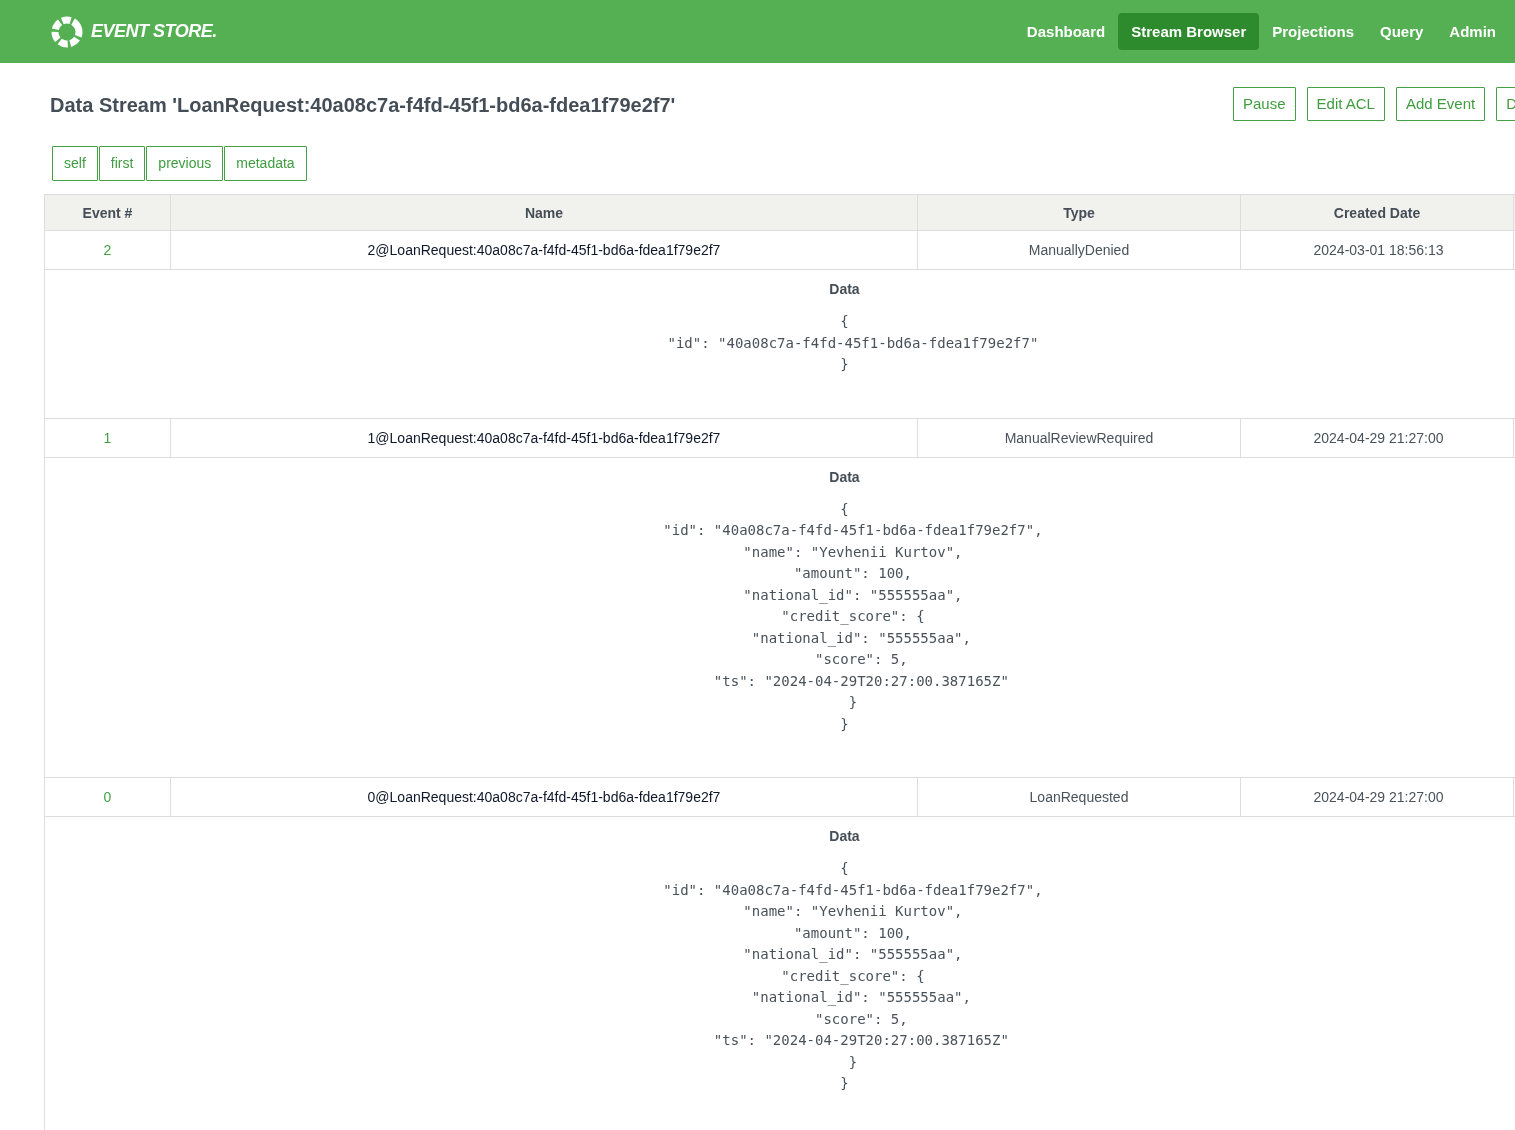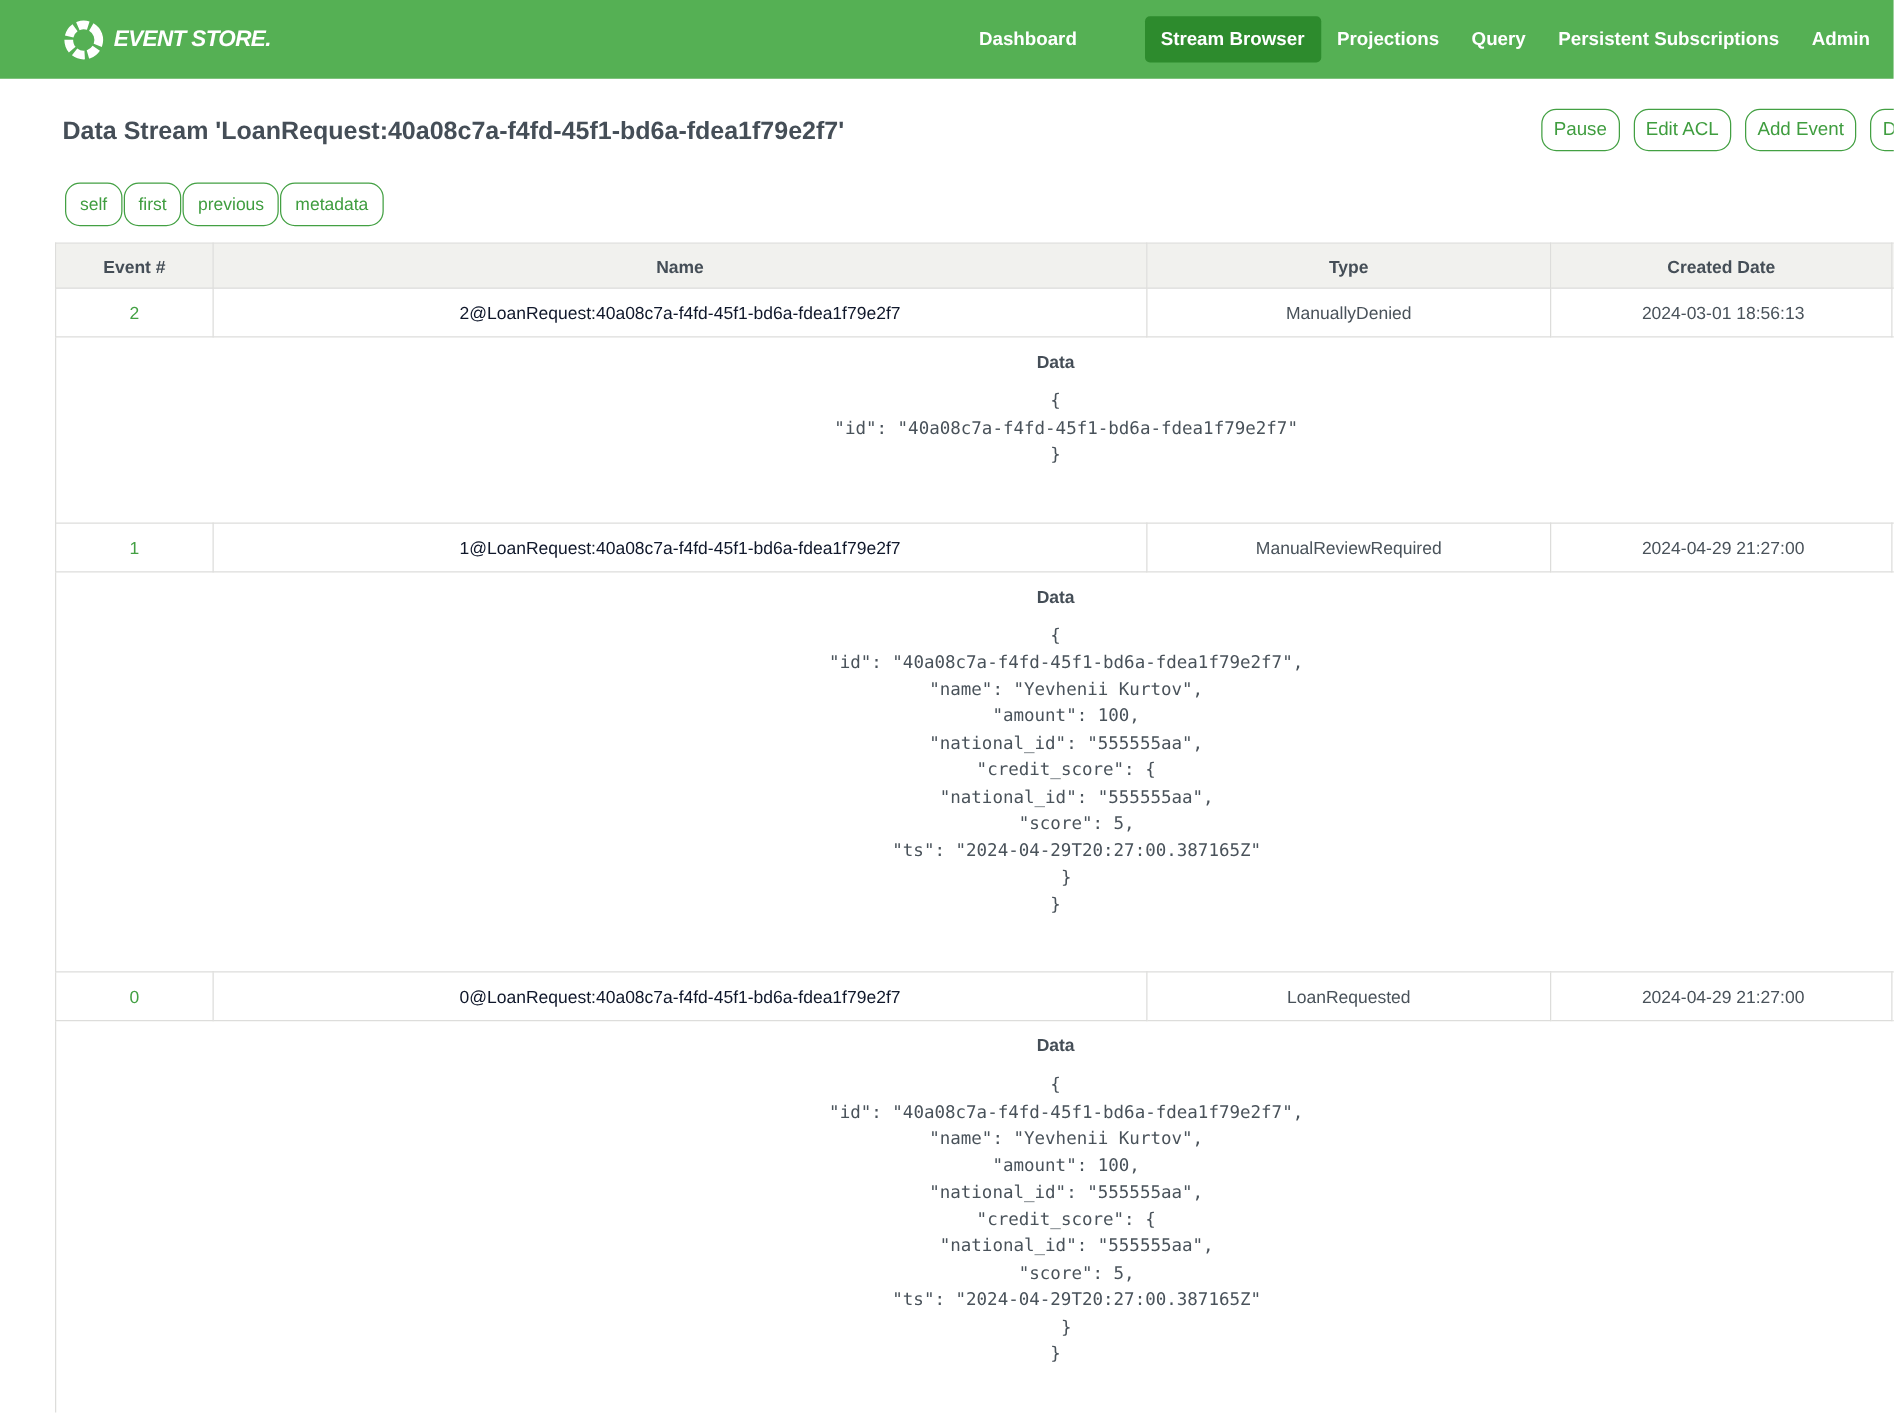--- a/index.html
+++ b/index.html
@@ -25,36 +25,36 @@
   }
   .brand-text {
     color: #ffffff; font-size: 18px; font-weight: bold; font-style: italic;
     letter-spacing: -0.5px;
   }
   .mainnav { display: flex; align-items: flex-start; list-style: none; margin: 0 6px 0 0; padding: 0; }
   .mainnav .nav-item {
     color: #ffffff; font-size: 15px; font-weight: bold;
     padding: 10px 13px; border-radius: 4px; cursor: pointer; white-space: nowrap;
   }
-  .mainnav .nav-item.active { background: #2d8b2d; margin-left: 41px; }
+  .mainnav .nav-item.active { background: #2d8b2d; }
 
   
   .page-title {
     position: absolute; top: 87px; left: 50px;
     margin: 0; font-size: 20px; font-weight: bold; color: #454e57;
     line-height: 36px; white-space: nowrap;
   }
   .actions {
     position: absolute; top: 87px; left: 1233px;
     display: flex; gap: 11px; white-space: nowrap;
   }
   .btn {
     display: inline-block; background: #ffffff;
     border: 1px solid #43a043; color: #3f9d3f;
-    border-radius: 12px; font-size: 15px;
+    border-radius: 1px; font-size: 15px;
     padding: 7px 9px; line-height: 18px;
     font-family: "Liberation Sans", sans-serif;
     cursor: pointer;
   }
   .stream-links {
     position: absolute; top: 146px; left: 52px;
     display: flex; gap: 1px;
   }
   .stream-links .btn { font-size: 14px; padding: 8px 11px; line-height: 17px; }
 
@@ -95,21 +95,20 @@
         <circle cx="17" cy="17" r="12" fill="none" stroke="#ffffff" stroke-width="7" stroke-dasharray="8.5 2.6" transform="rotate(-20 17 17)"></circle>
       </svg>
     </span>
     <span class="brand-text">EVENT STORE.</span>
   </div>
   <ul class="mainnav">
     <li class="nav-item">Dashboard</li>
     <li class="nav-item active">Stream Browser</li>
     <li class="nav-item">Projections</li>
     <li class="nav-item">Query</li>
-    <li class="nav-item">Persistent Subscriptions</li>
     <li class="nav-item">Admin</li>
   </ul>
 </header>
 
 <h1 class="page-title">Data Stream 'LoanRequest:40a08c7a-f4fd-45f1-bd6a-fdea1f79e2f7'</h1>
 
 <div class="actions">
   <button class="btn">Pause</button>
   <button class="btn">Edit ACL</button>
   <button class="btn">Add Event</button>

